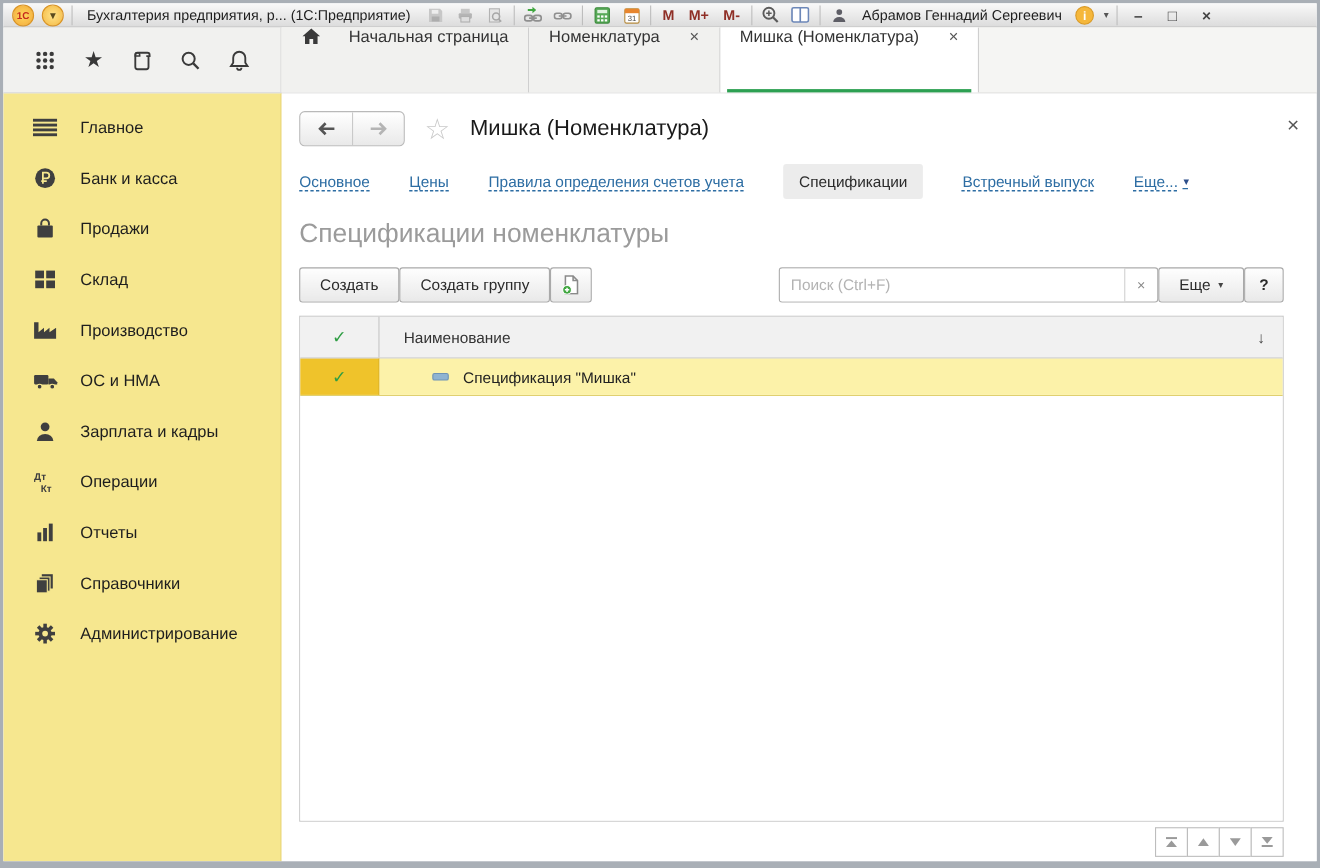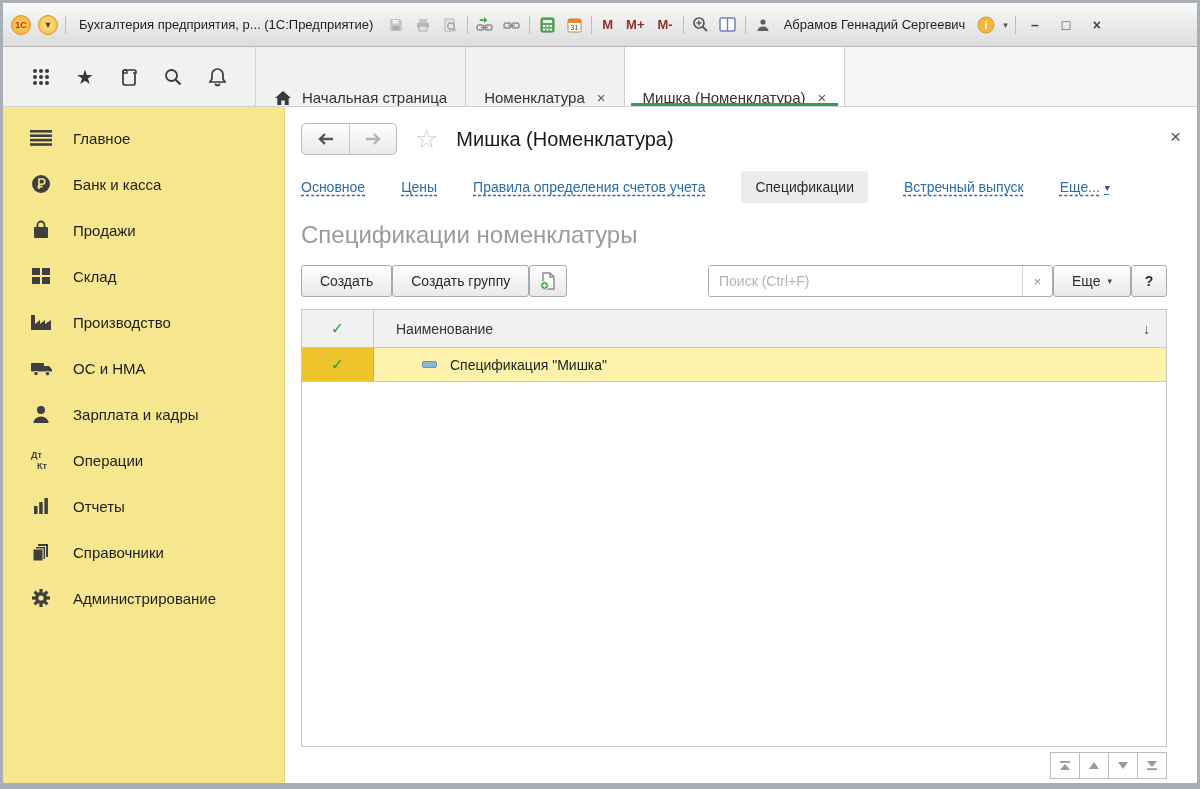--- a/index.html
+++ b/index.html
@@ -4,46 +4,46 @@
 <style>
   * { box-sizing: border-box; margin: 0; padding: 0; }
   html,body { width:1200px; height:789px; font-family:"Liberation Sans","DejaVu Sans",sans-serif; }
   .window{
     width:1200px;height:789px;
     border:3px solid #A9AFB6;border-bottom-width:6px;
     display:flex;flex-direction:column;background:#FFF;overflow:hidden;
   }
   
   .titlebar{
-    height:44px;flex:none;display:flex;align-items:center;gap:7px;
+    height:22px;flex:none;display:flex;align-items:center;gap:7px;
     background:linear-gradient(#F9F9F9,#DCDCDC);
     border-bottom:1px solid #B6B6B6;padding:0 8px;font-size:13px;color:#1E1E1E;
   }
   .tb-sep{width:1px;height:18px;background:#BDBDBD;flex:none;}
   .circle-btn{width:20px;height:20px;border-radius:50%;display:flex;align-items:center;justify-content:center;flex:none;}
   .logo-1c{background:radial-gradient(#FFD75E,#F2A93B);border:1px solid #D99426;color:#C52A1D;font-weight:bold;font-size:9px;}
   .menu-circle{background:radial-gradient(#FFE38A,#F4B841);border:1px solid #D99426;color:#5A4A1E;font-size:9px;}
   .tb-title{margin:0 6px;white-space:nowrap;}
   .tb-ic{width:20px;height:20px;display:flex;align-items:center;justify-content:center;flex:none;cursor:pointer;}
   .mem{color:#8F2F26;font-weight:bold;font-size:13px;padding:0 3px;cursor:pointer;}
   .user-name{white-space:nowrap;margin:0 4px;}
   .caret-sm{font-size:9px;color:#555;}
   .win-ctl{width:24px;text-align:center;font-size:14px;color:#444;font-weight:bold;cursor:pointer;}
   
   .second-row{height:60px;flex:none;display:flex;background:#F1F1EF;border-bottom:1px solid #D2D2D2;}
   .panel-icons{width:253px;flex:none;display:flex;align-items:center;justify-content:space-around;padding:0 16px;border-right:1px solid #D6D6D6;}
   .p-ic{display:flex;align-items:center;justify-content:center;width:28px;height:28px;cursor:pointer;color:#383838;font-size:20px;}
   .tabbar{flex:1;display:flex;align-items:stretch;background:#F5F5F3;}
-  .tab{display:flex;align-items:flex-end;gap:10px;padding:0 18px;border-right:1px solid #CFCFCF;font-size:15px;color:#333;cursor:pointer;position:relative;background:#F1F1EF;}
+  .tab{display:flex;align-items:flex-start;gap:25px;padding:0 18px;border-right:1px solid #CFCFCF;font-size:15px;color:#333;cursor:pointer;position:relative;background:#F1F1EF;}
   .tab-close{color:#555;font-size:15px;margin-left:2px;cursor:pointer;}
   .tab.active{background:#FFF;}
   .tab.active::after{content:"";position:absolute;left:6px;right:6px;bottom:0;height:3px;background:#2DA052;}
   
   .body-row{flex:1;display:flex;min-height:0;}
-  .sidebar{width:282px;flex:none;background:#F6E78F;border-right:1px solid #E5D171;padding-top:8px;overflow:hidden;}
+  .sidebar{width:253px;flex:none;background:#F6E78F;border-right:1px solid #E5D171;padding-top:8px;overflow:hidden;}
   .side-item{display:flex;align-items:center;gap:20px;height:46px;padding-left:26px;font-size:15px;color:#1E1E1E;cursor:pointer;}
   .side-icon{width:24px;display:flex;justify-content:center;flex:none;}
   
   .content{flex:1;background:#FFF;display:flex;flex-direction:column;position:relative;min-width:0;}
   .panel-close{position:absolute;top:20px;right:16px;font-size:19px;color:#555;cursor:pointer;line-height:1;}
   .form-header{display:flex;align-items:center;gap:18px;padding:16px 0 4px 16px;flex:none;}
   .navgroup{display:inline-flex;border:1px solid #B9B9B9;border-radius:5px;overflow:hidden;background:linear-gradient(#FFF,#E9E9E9);}
   .navgroup .nb{width:47px;height:30px;display:flex;align-items:center;justify-content:center;cursor:pointer;}
   .navgroup .nb + .nb{border-left:1px solid #C9C9C9;}
   .fav-star{font-size:26px;color:#C9C9C9;cursor:pointer;line-height:1;}

